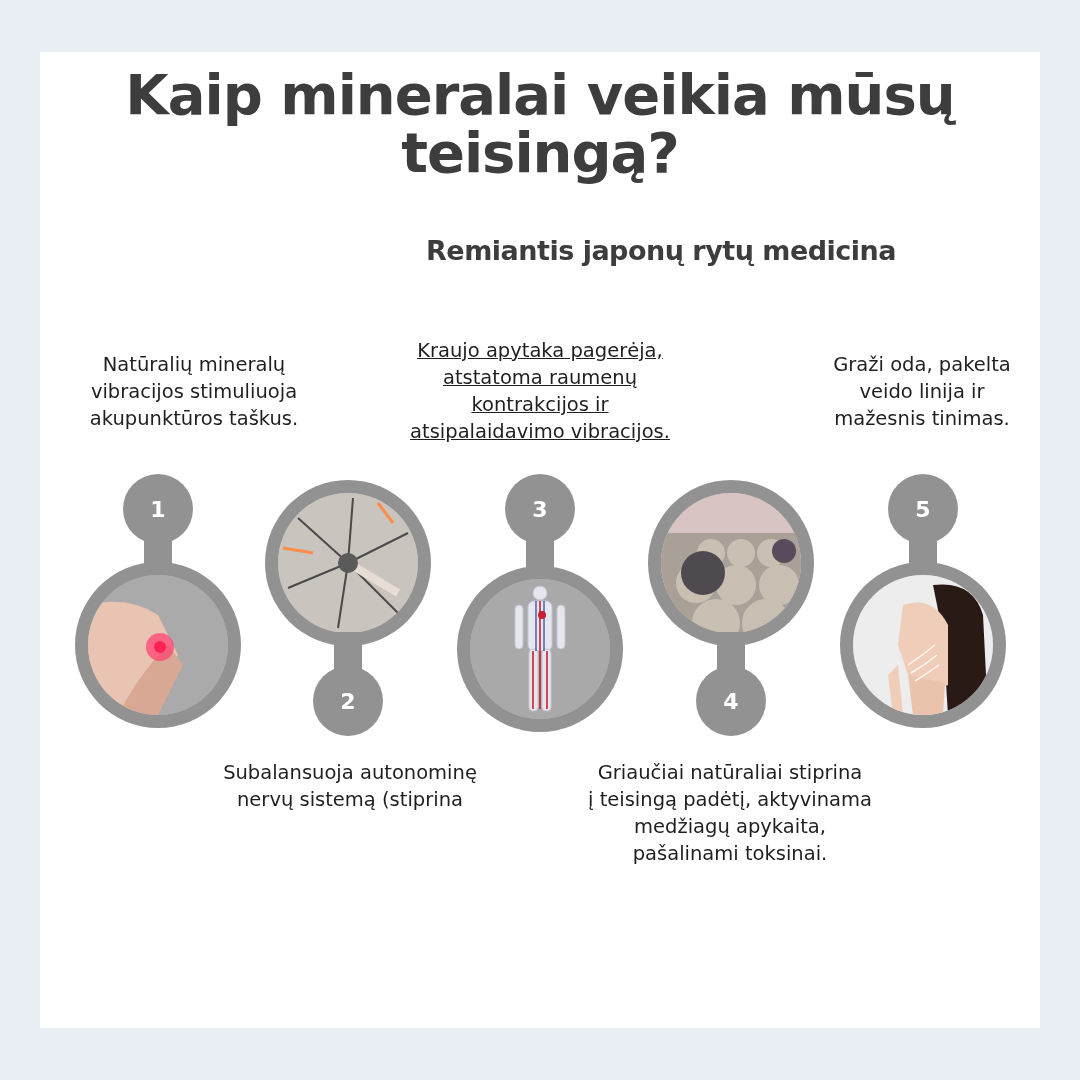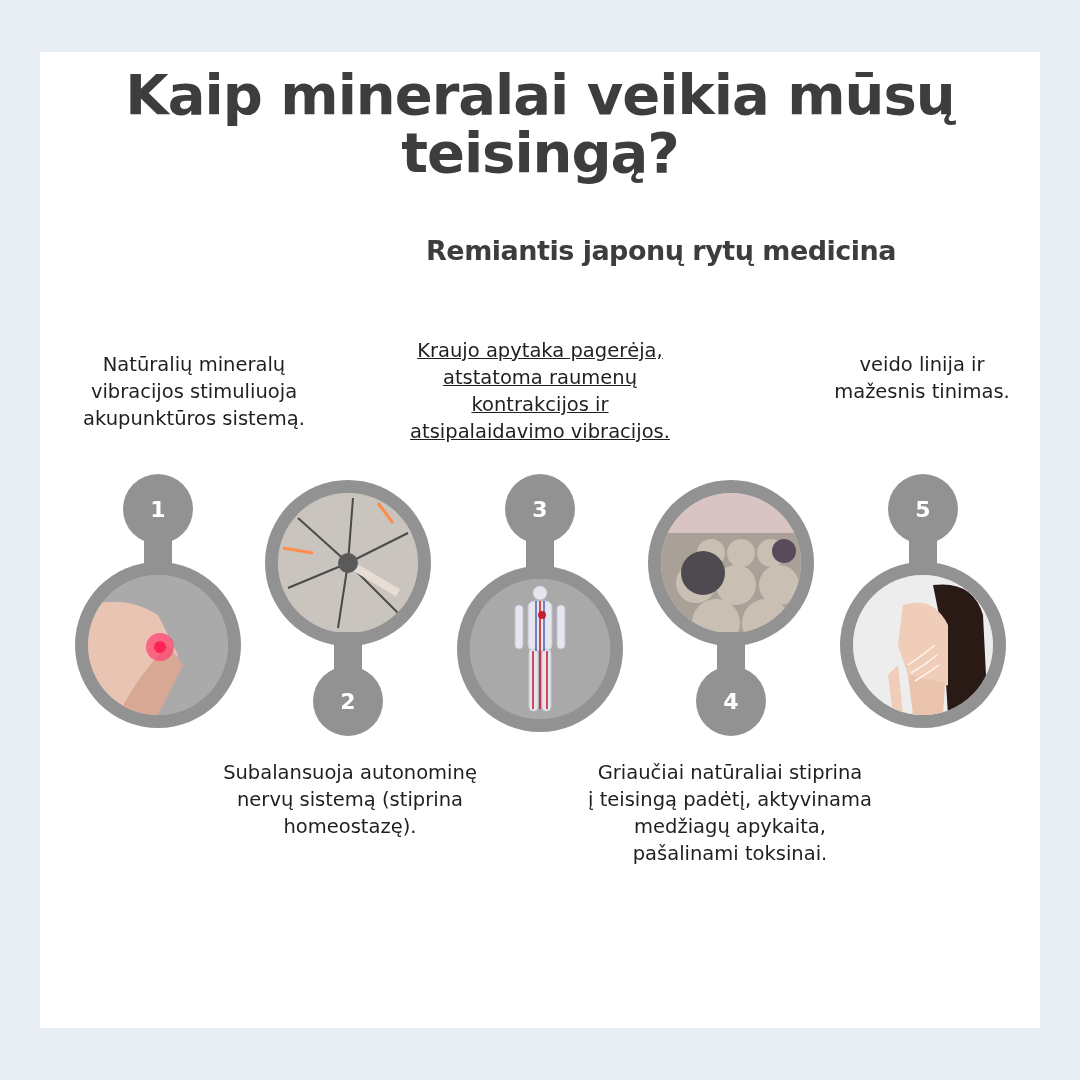--- a/index.html
+++ b/index.html
@@ -28,29 +28,30 @@
 
   <div class="title">
     <div>Kaip mineralai veikia mūsų</div>
     <div>teisingą?</div>
   </div>
   <div class="subtitle">Remiantis japonų rytų medicina</div>
 
   <div class="caption" style="left:0px; top:299px; width:236px;margin-left:36px;">
     <div>Natūralių mineralų</div>
     <div>vibracijos stimuliuoja</div>
-    <div>akupunktūros sistemą.</div>
+    <div>akupunktūros taškus.</div>
   </div>
   <div class="caption" style="left:330px; top:285px; width:340px;text-decoration:underline;">
     <div>Kraujo apytaka pagerėja,</div>
     <div>atstatoma raumenų</div>
     <div>kontrakcijos ir</div>
     <div>atsipalaidavimo vibracijos.</div>
   </div>
   <div class="caption" style="left:770px; top:299px; width:224px;">
+    <div>Graži oda, pakelta</div>
     <div>veido linija ir</div>
     <div>mažesnis tinimas.</div>
   </div>
 
   <div class="step" style="left:35px; top:422px; width:166px; height:254px;">
     <div class="num-bubble" style="left:48px; top:0;">1</div>
     <div class="neck" style="left:69px; top:60px;"></div>
     <div class="ring" style="left:0; top:88px;">
       <div class="photo">
         <svg viewBox="0 0 140 140">
@@ -153,21 +154,20 @@
               <path d="M62 106 Q75 98 86 90"></path>
           </g>
         </svg>
       </div>
     </div>
   </div>
 
   <div class="caption" style="left:150px; top:707px; width:320px;text-align:center;">
     <div>Subalansuoja autonominę</div>
     <div>nervų sistemą (stiprina</div>
-    <div>homeostazę).</div>
   </div>
   <div class="caption" style="left:520px; top:707px; width:340px;">
     <div>Griaučiai natūraliai stiprina</div>
     <div>į teisingą padėtį, aktyvinama</div>
     <div>medžiagų apykaita,</div>
     <div>pašalinami toksinai.</div>
   </div>
 
 </div>
 

